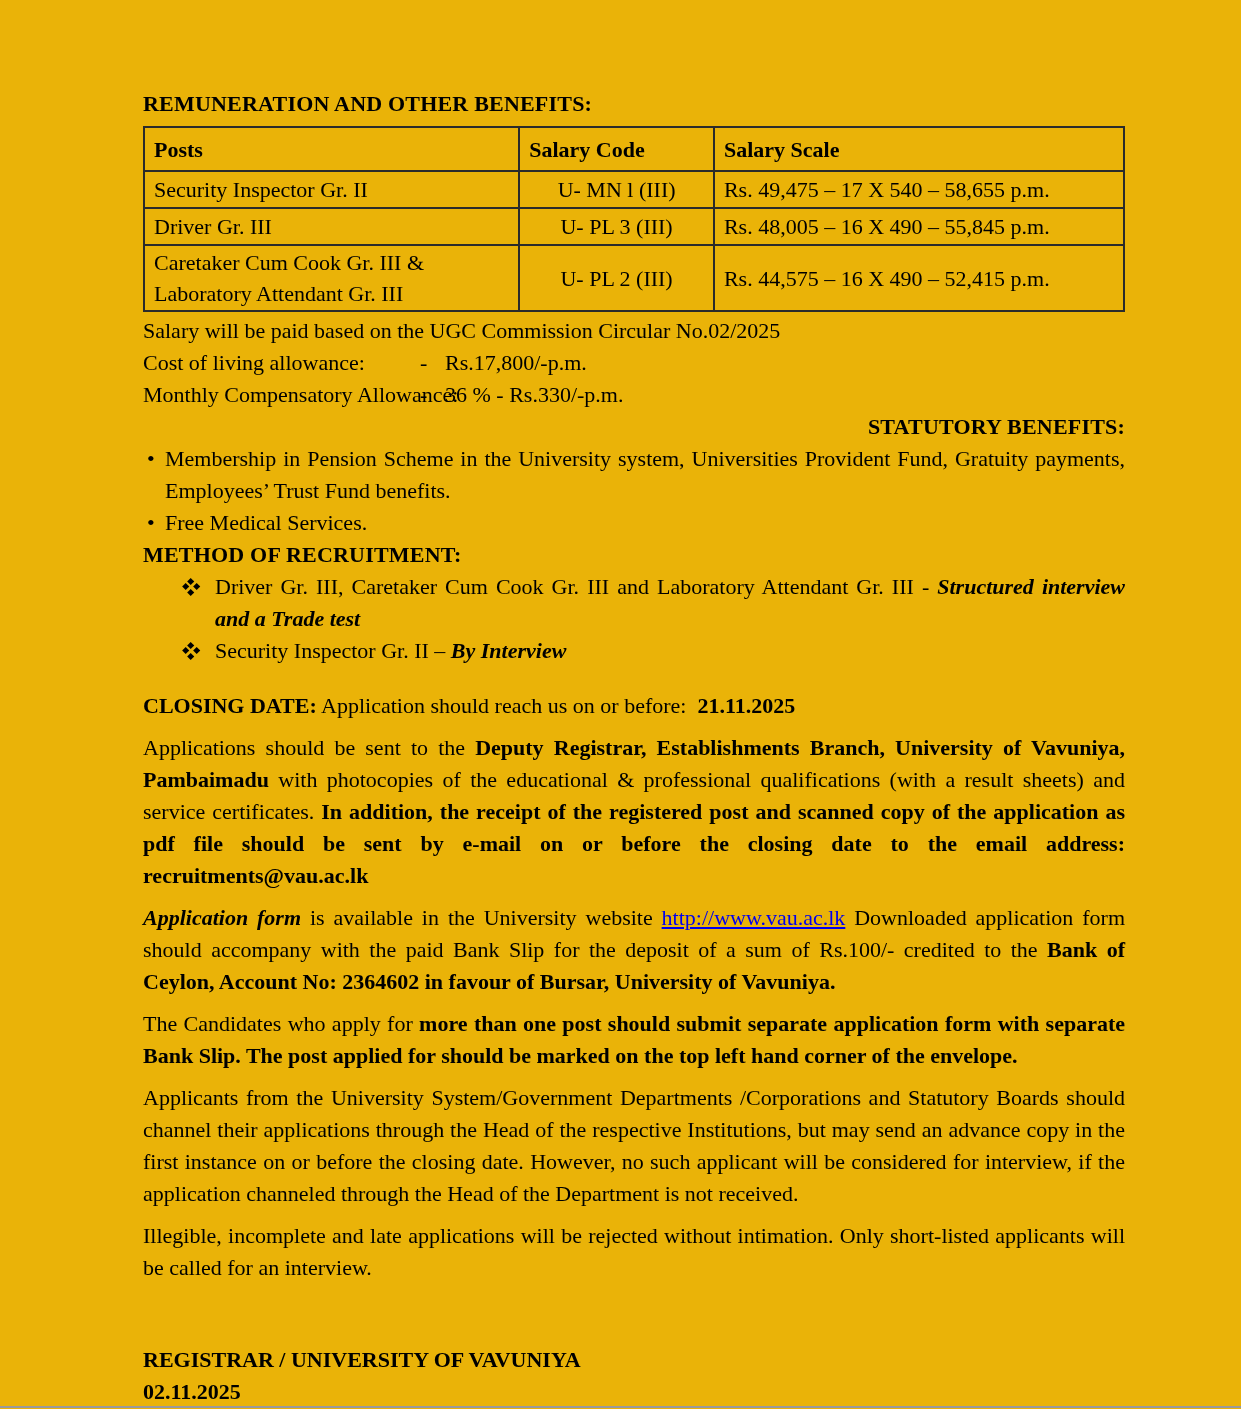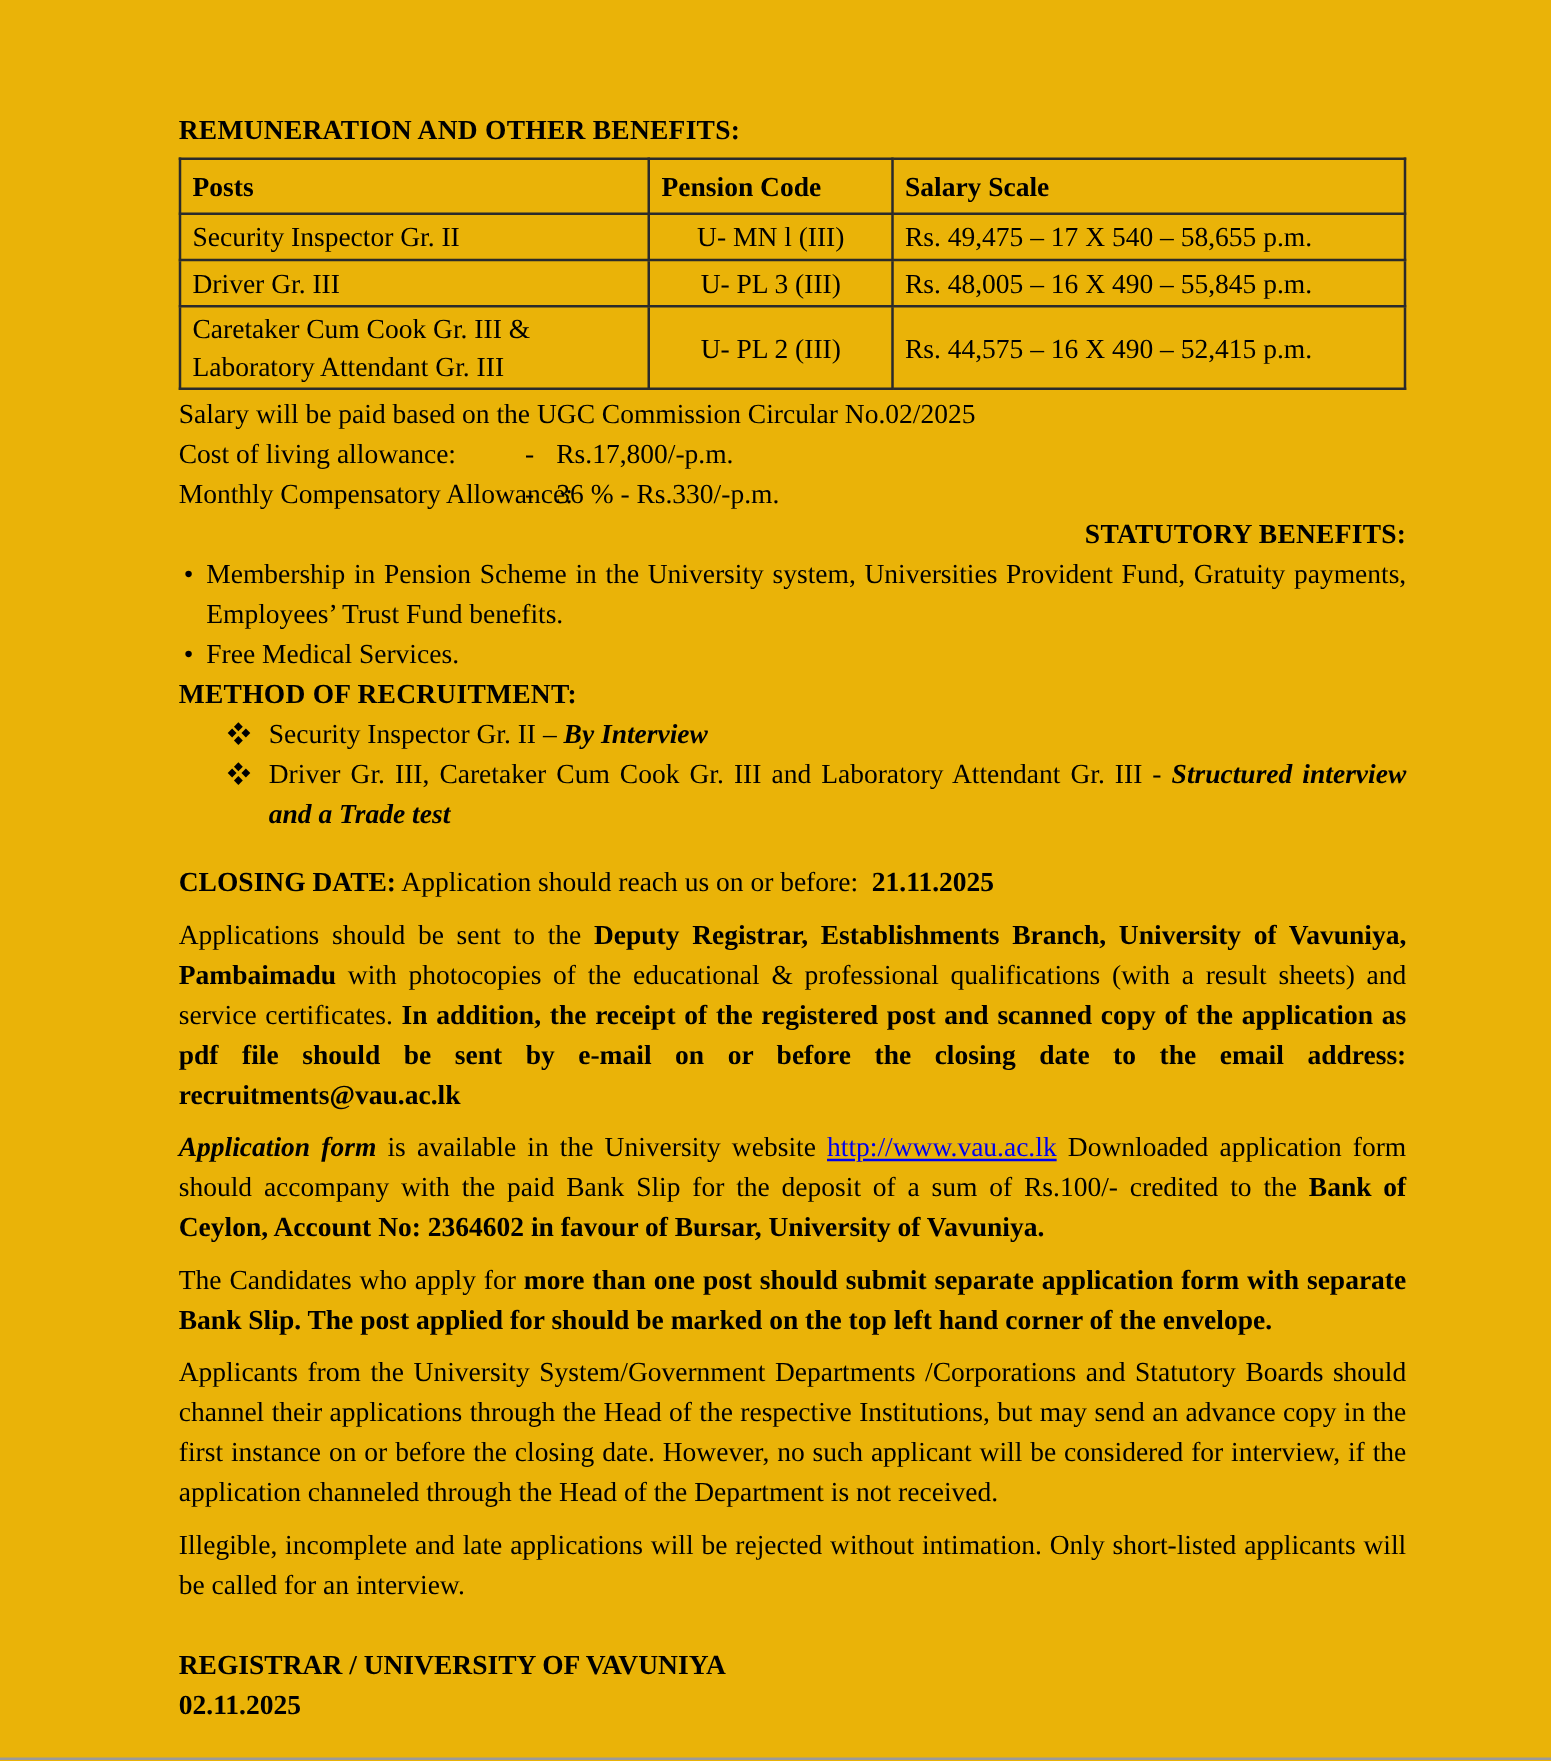--- a/index.html
+++ b/index.html
@@ -63,21 +63,21 @@
   }
   .diamond .d-top    { left:5.3px; top:0; }
   .diamond .d-left   { left:0;     top:5.3px; }
   .diamond .d-right  { left:10.6px;top:5.3px; }
   .diamond .d-bottom { left:5.3px; top:10.6px; }
 
   .closing { margin-top:23px; }
 
   p.body-par { margin:10px 0 0 0; text-align:justify; }
 
-  .footer { margin-top:32px; }
+  .footer { margin-top:60px; }
   .footer div { font-weight:bold; line-height:32px; }
 
   .page-bottom-edge {
     position:absolute; left:0; bottom:1px; width:100%; height:2px;
     background:#9a9a9a;
   }
 </style>
 </head>
 <body>
 
@@ -87,21 +87,21 @@
 
   <table class="salary">
     <colgroup>
       <col style="width:376px">
         <col style="width:195px">
         <col style="width:411px">
     </colgroup>
     <thead>
       <tr class="hdr">
         <th>Posts</th>
-        <th class="c-code">Pension Code</th>
+        <th class="c-code">Salary Code</th>
         <th>Salary Scale</th>
       </tr>
     </thead>
     <tbody>
       <tr class="r1">
         <td>Security Inspector Gr. II</td>
         <td class="c-code">U- MN l (III)</td>
         <td>Rs. 49,475 – 17 X 540 – 58,655 p.m.</td>
       </tr>
       <tr class="r2">
@@ -143,30 +143,30 @@
 
   <h2 class="section method-head">METHOD OF RECRUITMENT:</h2>
 
   <div class="method-item">
     <span class="diamond">
         <i class="d-top"></i>
         <i class="d-left"></i>
         <i class="d-right"></i>
         <i class="d-bottom"></i>
       </span>
-    <span><span>Security Inspector Gr. II – </span><span class="b i">By Interview</span></span>
+    <span><span>Driver Gr. III, Caretaker Cum Cook Gr. III and Laboratory Attendant Gr. III - </span><span class="b i">Structured interview and a Trade test</span></span>
   </div>
   <div class="method-item">
     <span class="diamond">
         <i class="d-top"></i>
         <i class="d-left"></i>
         <i class="d-right"></i>
         <i class="d-bottom"></i>
       </span>
-    <span><span>Driver Gr. III, Caretaker Cum Cook Gr. III and Laboratory Attendant Gr. III - </span><span class="b i">Structured interview and a Trade test</span></span>
+    <span><span>Security Inspector Gr. II – </span><span class="b i">By Interview</span></span>
   </div>
 
   <div class="closing"><span class="b">CLOSING DATE:</span><span> Application should reach us on or before:&nbsp; </span><span class="b">21.11.2025</span></div>
 
   <p class="body-par"><span>Applications should be sent to the </span><span class="b">Deputy Registrar, Establishments Branch, University of Vavuniya, Pambaimadu</span><span> with photocopies of the educational &amp; professional qualifications (with a result sheets) and service certificates. </span><span class="b">In addition, the receipt of the registered post and scanned copy of the application as pdf file should be sent by e-mail on or before the closing date to the email address: recruitments@vau.ac.lk</span></p>
   <p class="body-par"><span class="b i">Application form</span><span> is available in the University website </span><a href="#" class="link">http://www.vau.ac.lk</a><span> Downloaded application form should accompany with the paid Bank Slip for the deposit of a sum of Rs.100/- credited to the </span><span class="b">Bank of Ceylon, Account No: 2364602 in favour of Bursar, University of Vavuniya.</span></p>
   <p class="body-par"><span>The Candidates who apply for </span><span class="b">more than one post should submit separate application form with separate Bank Slip. The post applied for should be marked on the top left hand corner of the envelope.</span></p>
   <p class="body-par"><span>Applicants from the University System/Government Departments /Corporations and Statutory Boards should channel their applications through the Head of the respective Institutions, but may send an advance copy in the first instance on or before the closing date. However, no such applicant will be considered for interview, if the application channeled through the Head of the Department is not received.</span></p>
   <p class="body-par"><span>Illegible, incomplete and late applications will be rejected without intimation. Only short-listed applicants will be called for an interview.</span></p>
 

